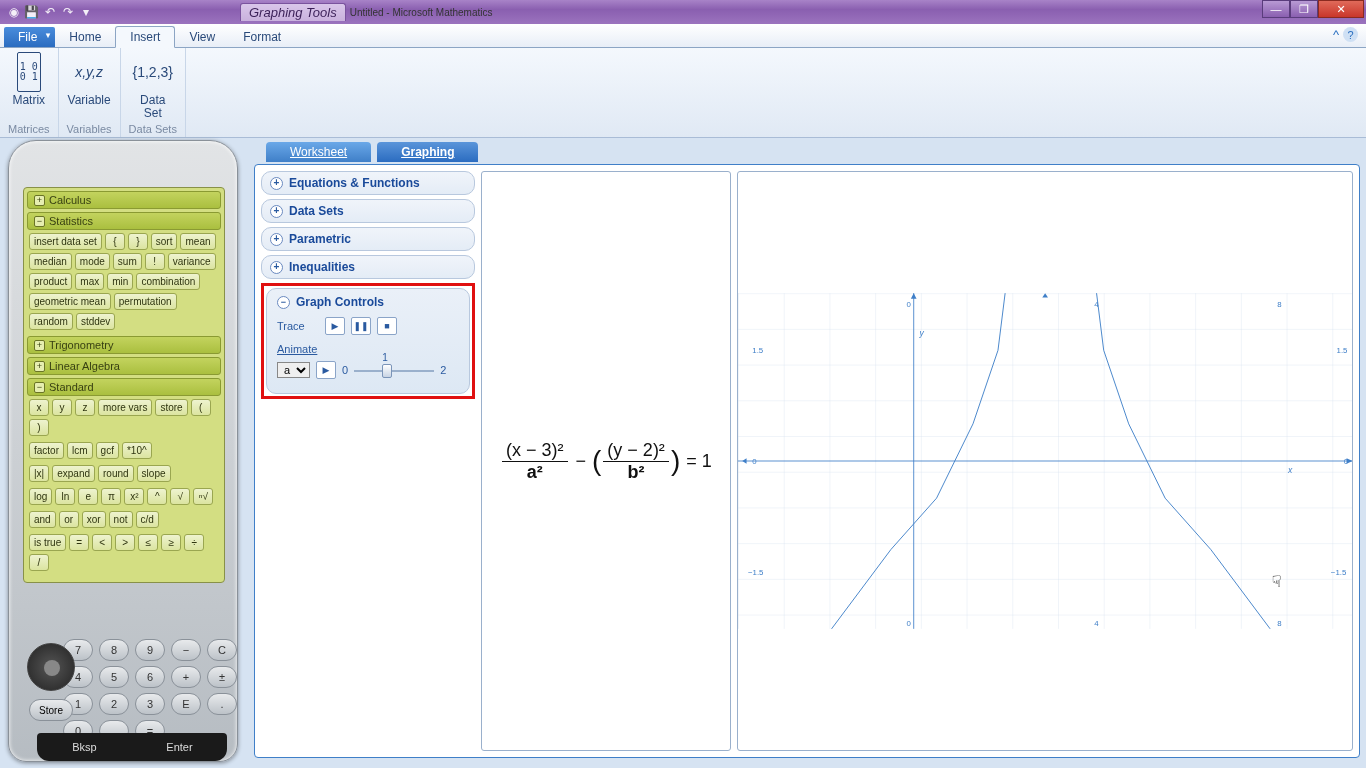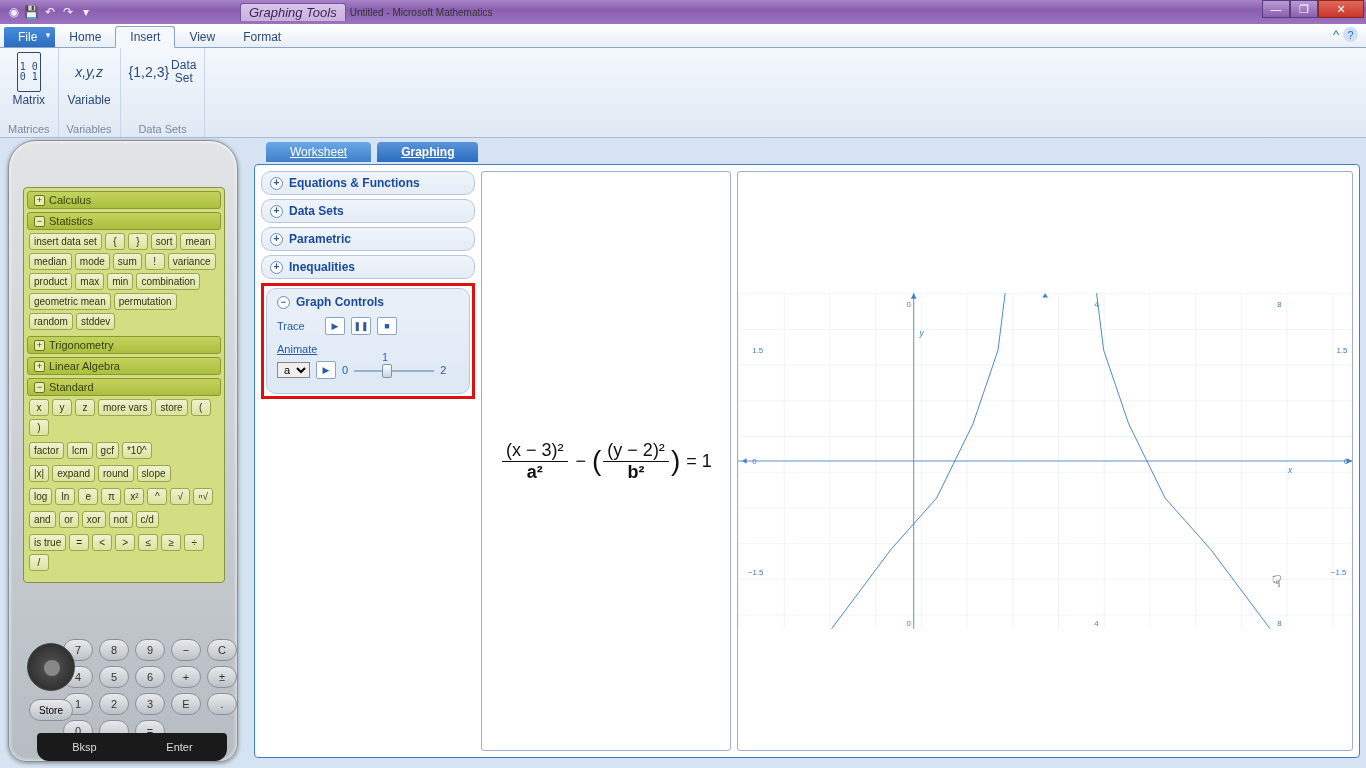--- a/index.html
+++ b/index.html
@@ -129,21 +129,21 @@
     <div class="footer">Matrices</div>
   </div>
   <div class="rgroup">
     <div style="display:flex;flex-direction:column;align-items:center;gap:2px;">
       <div class="icon" style="font-style:italic;">x,y,z</div>
       <div class="label">Variable</div>
     </div>
     <div class="footer">Variables</div>
   </div>
   <div class="rgroup">
-    <div style="display:flex;flex-direction:row;align-items:center;gap:2px;">
+    <div style="display:flex;flex-direction:column;align-items:center;gap:2px;">
       <div class="icon">{1,2,3}</div>
       <div class="label" style="white-space:pre;">Data
 Set</div>
     </div>
     <div class="footer">Data Sets</div>
   </div>
 </div>
 
 <div class="main">
 

